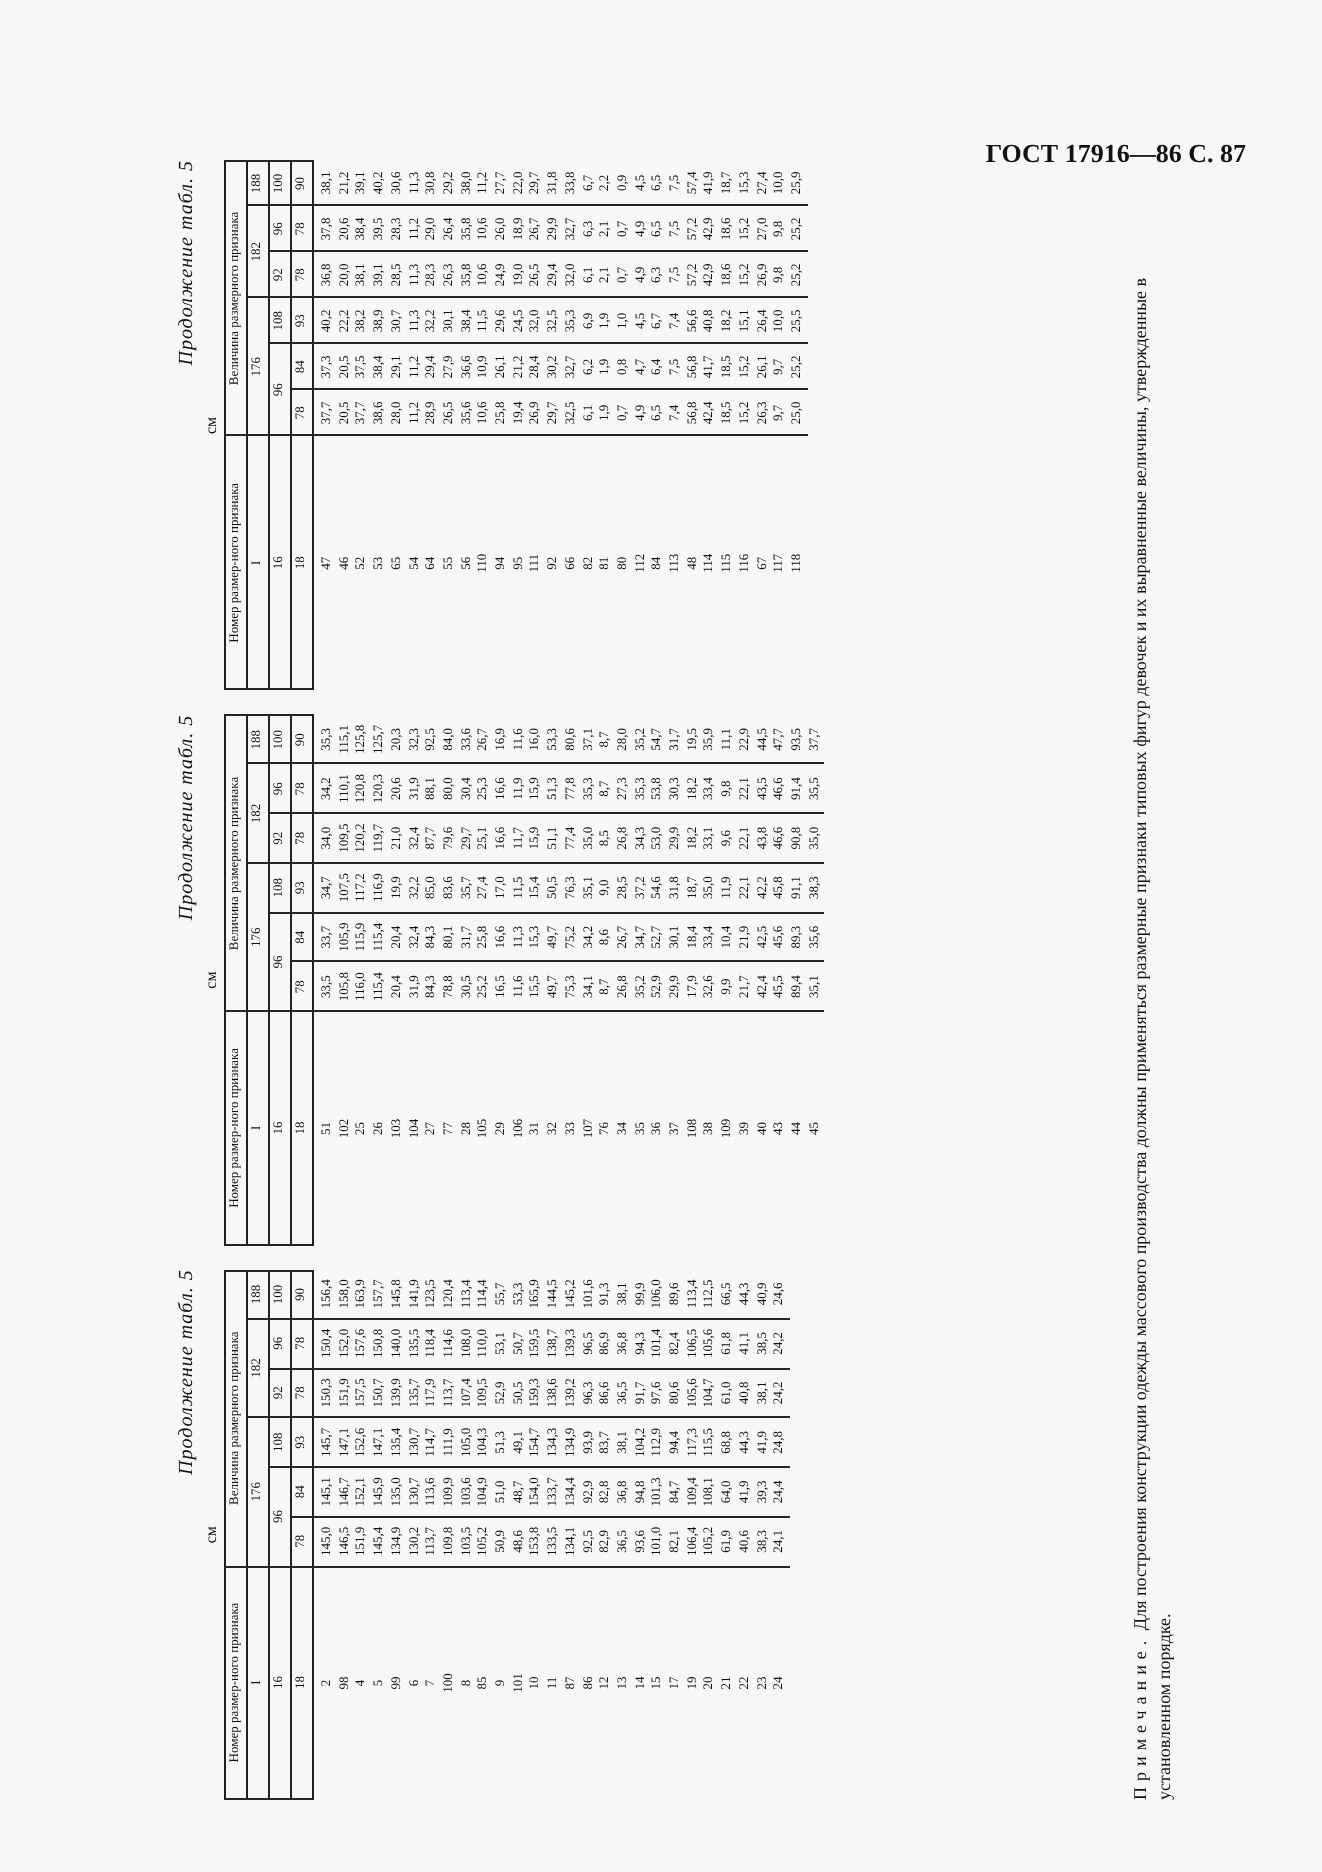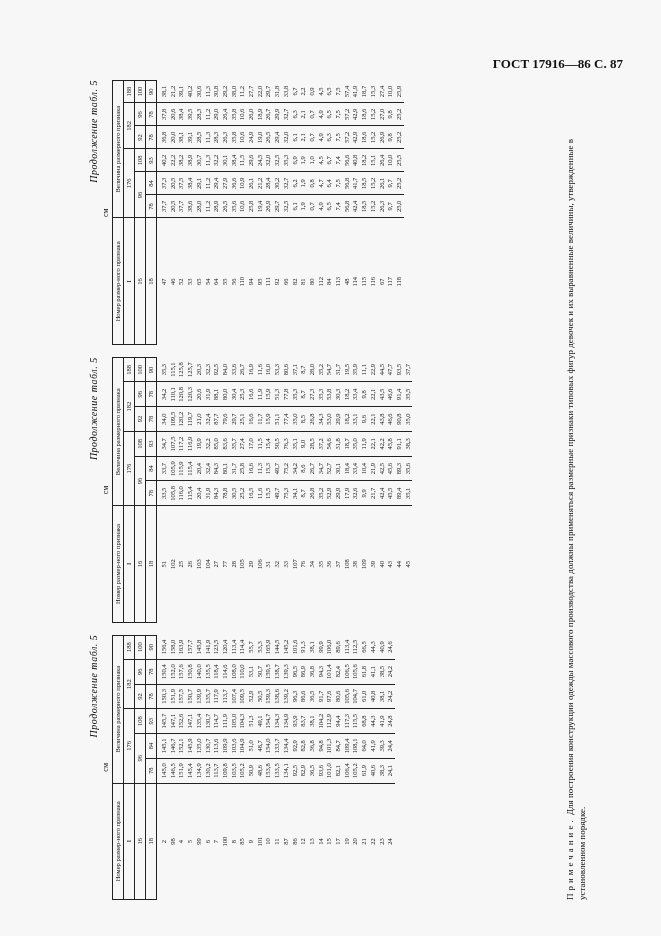--- a/index.html
+++ b/index.html
@@ -1,17 +1,17 @@
 <!DOCTYPE html>
 <html><head>
 <meta charset="utf-8">
 <style>
   html,body{margin:0;padding:0;background:#f7f7f7;}
   body{width:661px;height:936px;position:relative;overflow:hidden;font-family:"Liberation Serif","DejaVu Serif",serif;color:#111;}
-  .header{position:absolute;top:56px;right:38px;font-weight:bold;font-size:13px;}
+  .header{position:absolute;top:69px;right:38px;font-weight:bold;font-size:13px;}
   .rot{position:absolute;left:88px;top:900px;width:820px;height:540px;transform-origin:0 0;transform:rotate(-90deg);}
   .tables{display:flex;gap:12px;height:470px;}
   .tblwrap{flex:1;display:flex;flex-direction:column;}
   .cont{font-style:italic;font-size:10px;text-align:right;margin-bottom:2px;letter-spacing:0.5px;}
   .unit{text-align:center;font-size:8px;margin-bottom:2px;}
   table{border-collapse:collapse;font-size:6.5px;width:100%;}
   th,td{text-align:center;padding:0 1px;line-height:8.7px;}
   thead th{border:0.8px solid #222;font-weight:normal;line-height:10px;}
   thead tr:first-child th{border-top:1px solid #222;}
   tbody td{border-left:0.8px solid #222;}

